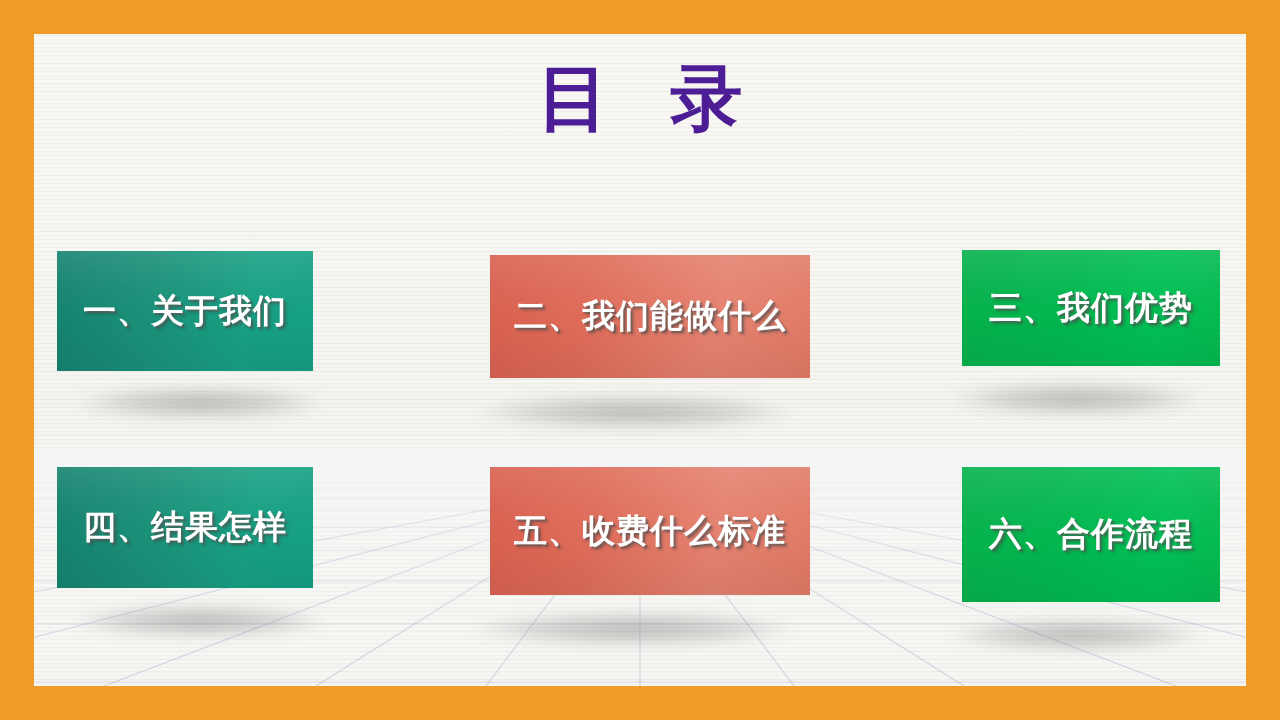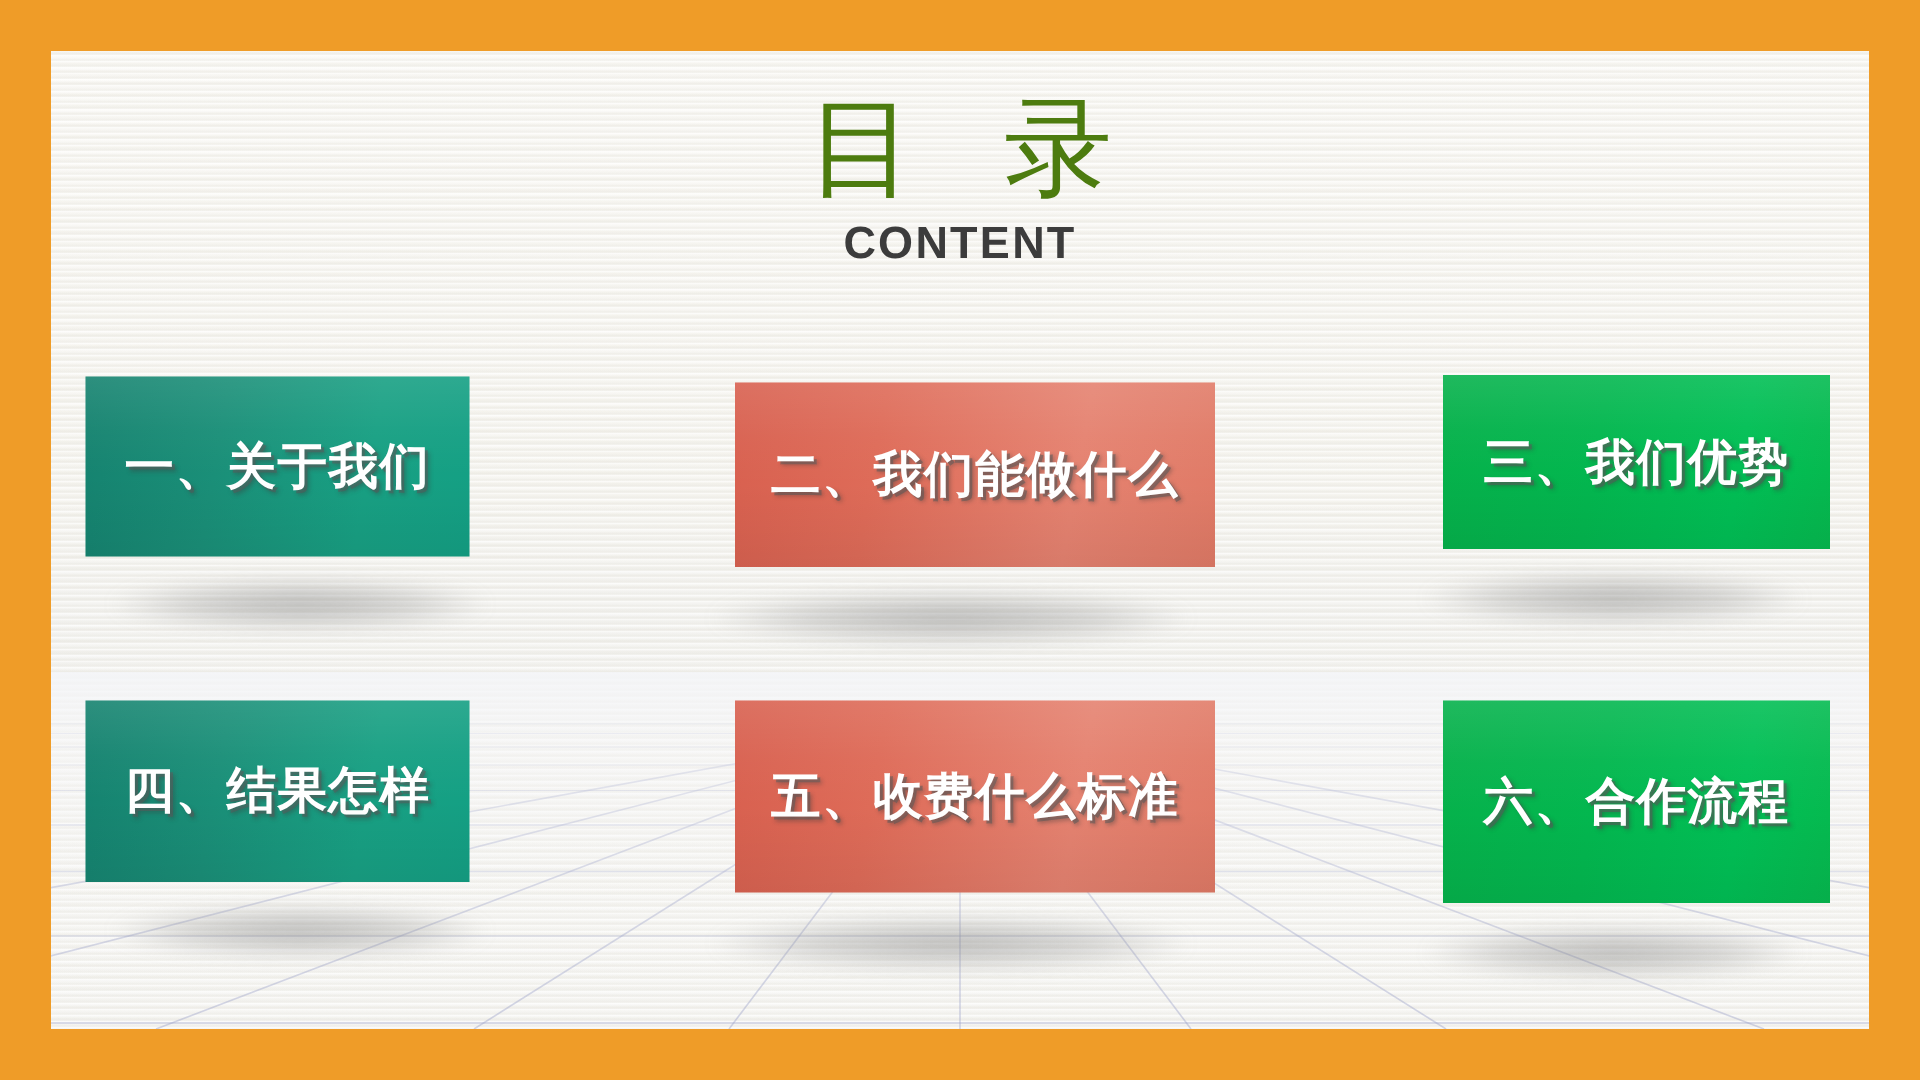--- a/index.html
+++ b/index.html
@@ -59,21 +59,21 @@
     position:absolute; left:0; right:0; top:34px; height:1px;
     background:rgba(170,175,200,0.30);
   }
 
   
   #title-block {
     position:absolute; left:0; right:0; top:26px;
     text-align:center;
   }
   #title-cn {
-    font-size:72px; font-weight:normal; color:#4d7c0f;
+    font-size:72px; font-weight:bold; color:#4c1d95;
     letter-spacing:18px; line-height:1.08;
     text-indent:18px;
     font-family:"DejaVu Sans","Liberation Sans",sans-serif;
   }
   #title-en {
     margin-top:8px;
     font-size:30px; font-weight:bold; color:#3c3c3c;
     letter-spacing:1.5px;
     font-family:"Liberation Sans",sans-serif;
   }
@@ -156,21 +156,20 @@
           <line x1="0" y1="133" x2="1212" y2="133" stroke-width="1.0"></line>
           <line x1="0" y1="176" x2="1212" y2="176" stroke-width="1.1"></line>
           <line x1="0" y1="234" x2="1212" y2="234" stroke-width="1.2"></line>
         </g>
       </svg>
       <div id="floor-wash"></div>
     </div>
 
     <div id="title-block">
       <div id="title-cn">目 录</div>
-      <div id="title-en">CONTENT</div>
     </div>
 
     <div class="card-shadow" style="left:40px; top:352px; width:252px; height:34px;"></div>
     <div class="card fill-teal" style="left:23px; top:217px; width:256px; height:120px; font-size:33px;">
       <span class="card-label">一、关于我们</span>
     </div>
 
     <div class="card-shadow" style="left:440px; top:360px; width:320px; height:36px;"></div>
     <div class="card fill-red" style="left:456px; top:221px; width:320px; height:123px; font-size:33px;">
       <span class="card-label">二、我们能做什么</span>

